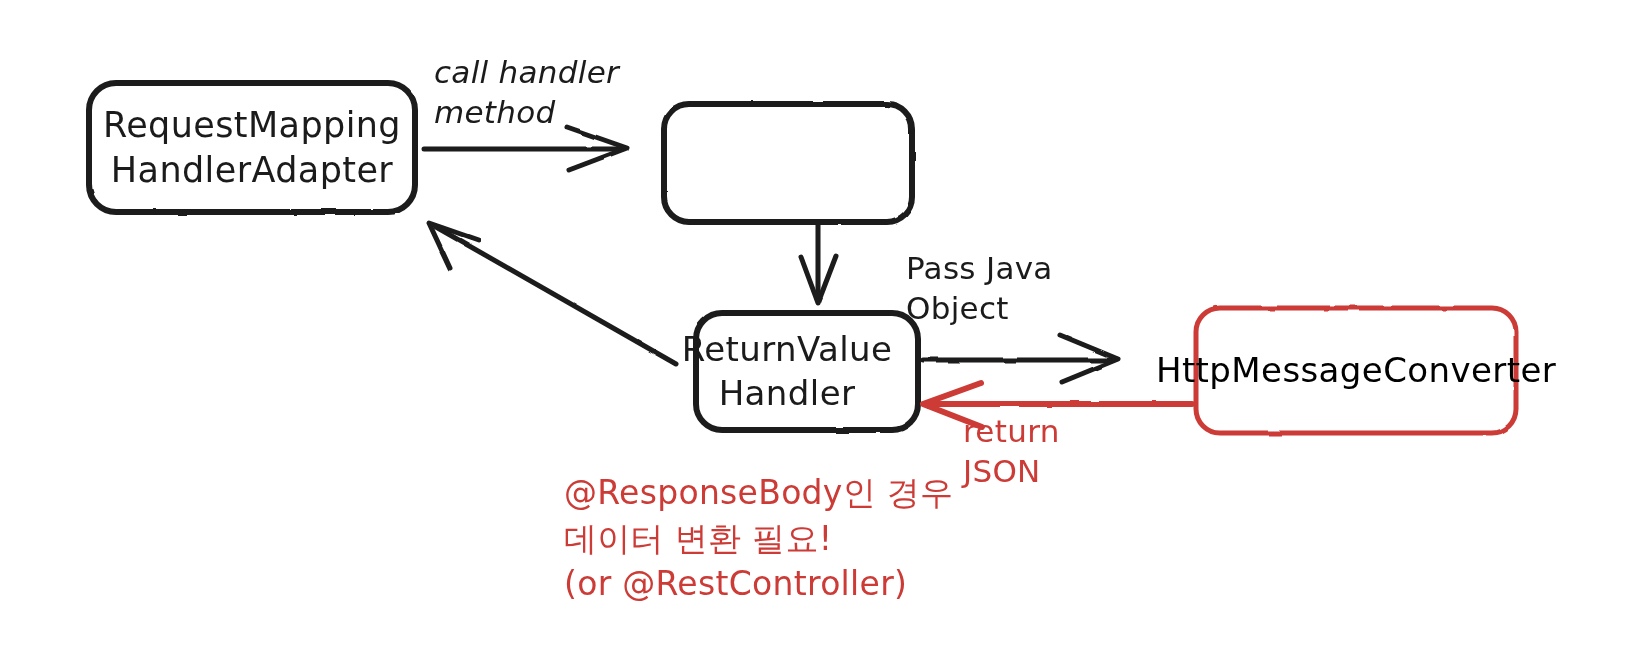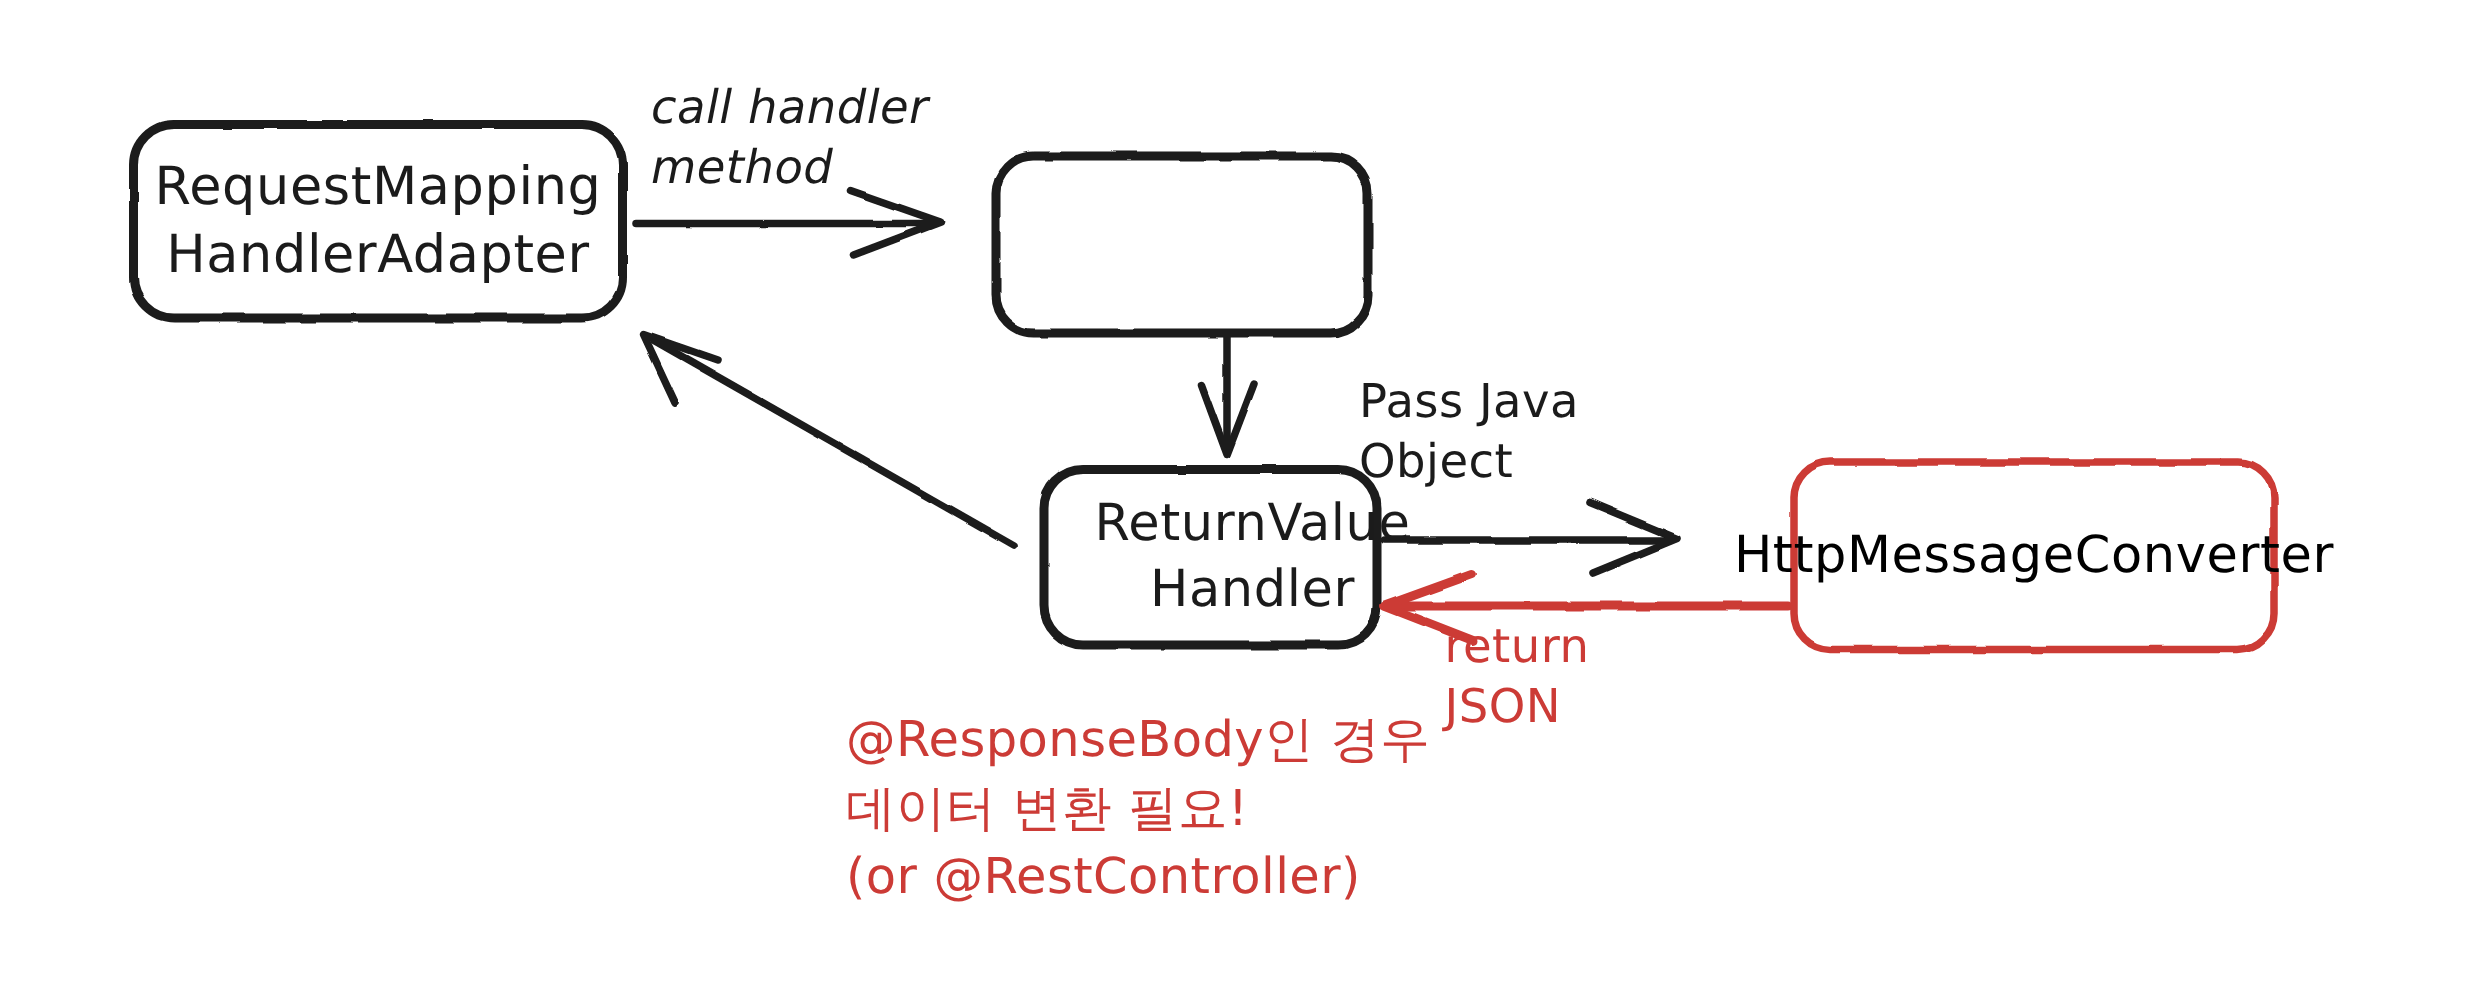--- a/index.html
+++ b/index.html
@@ -107,21 +107,21 @@
         <path d="M 1192 404 L 930 404" fill="none" stroke="#cc3b36" stroke-width="6" stroke-linecap="round"></path>
         <path d="M 981 383 L 923 404 L 982 427" fill="none" stroke="#cc3b36" stroke-width="6" stroke-linecap="round" stroke-linejoin="round"></path>
       </g>
     </g>
   </svg>
 
   <div class="node-label node-black t-box" style="left:89px; top:83px; width:326px; height:129px;text-align:center;">RequestMapping
 HandlerAdapter</div>
 
 
-  <div class="node-label node-black t-box2" style="left:724px; top:313px; width:222px; height:117px;">ReturnValue
+  <div class="node-label node-black t-box2" style="left:676px; top:313px; width:222px; height:117px;">ReturnValue
 Handler</div>
 
   <div class="node-label node-red t-box2" style="left:1196px; top:308px; width:320px; height:125px;">HttpMessageConverter</div>
 
   <div class="edge-label t-edge" style="left:434px; top:52px; width:260px;font-style:italic;">call handler
 method</div>
 
   <div class="edge-label t-edge" style="left:906px; top:248px; width:240px;">Pass Java
 Object</div>
 

